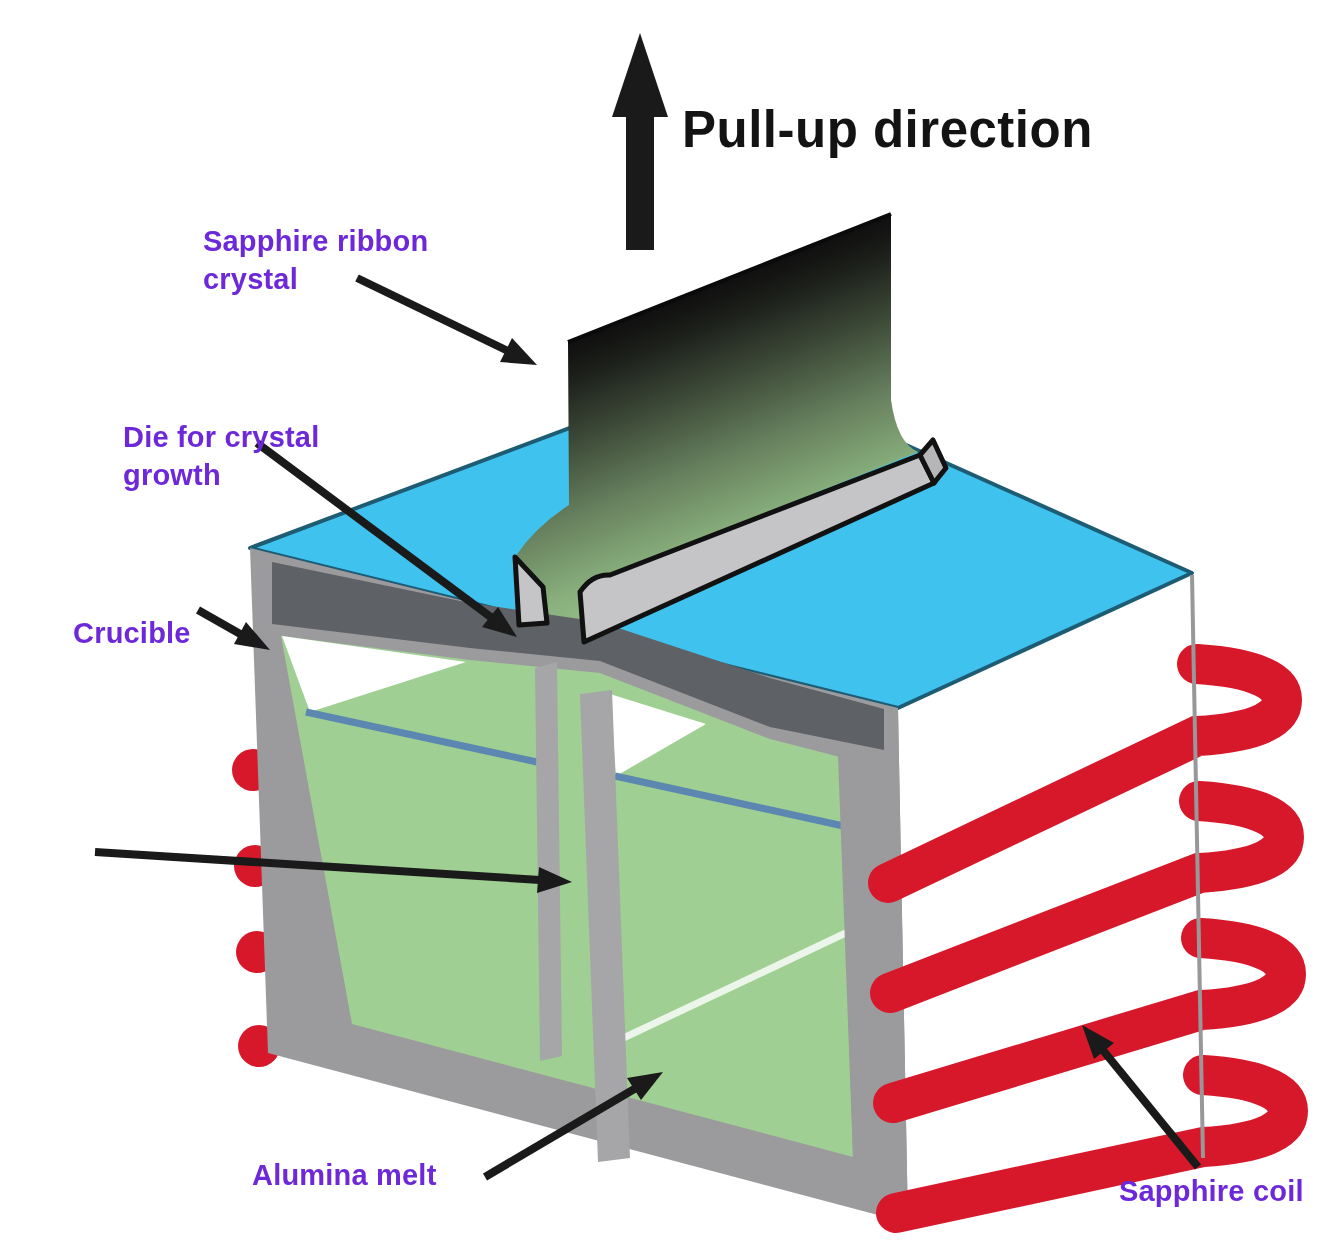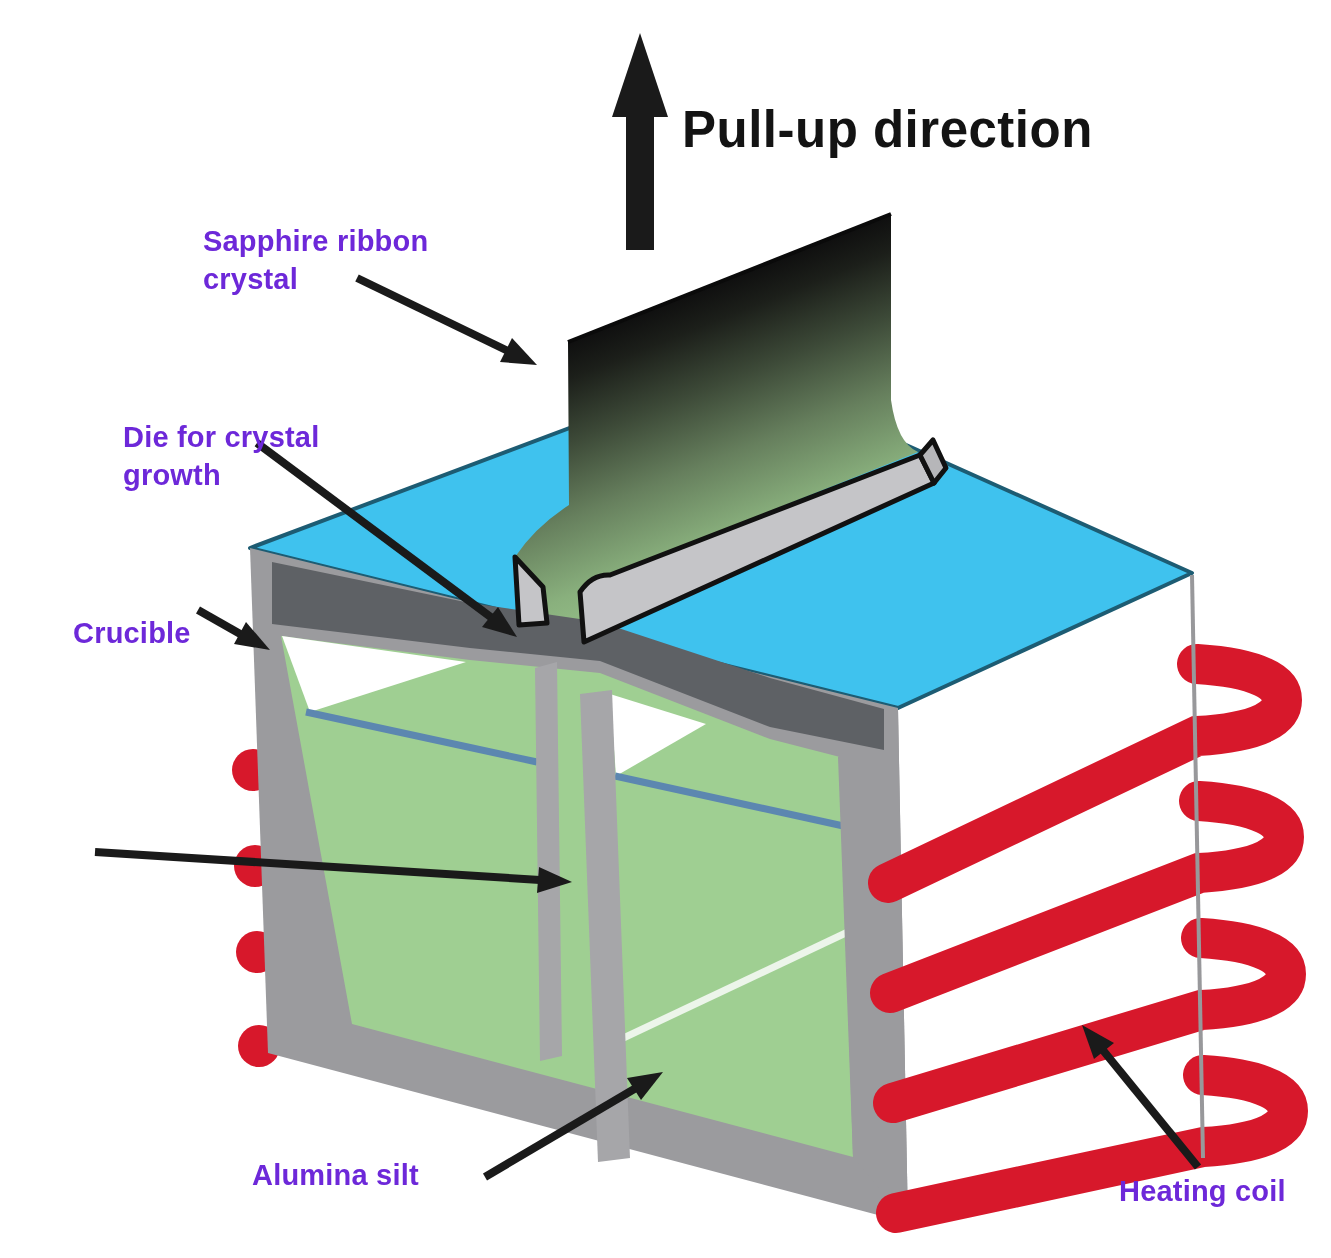--- a/index.html
+++ b/index.html
@@ -126,16 +126,16 @@
 
   <div class="lbl" style="left:203px;top:222px;">Sapphire ribbon
 crystal</div>
 
   <div class="lbl" style="left:123px;top:376px;margin-top:42px;">Die for crystal
 growth</div>
 
   <div class="lbl" style="left:73px;top:614px;">Crucible</div>
 
 
-  <div class="lbl" style="left:252px;top:1156px;">Alumina silt</div>
+  <div class="lbl" style="left:252px;top:1156px;">Alumina melt</div>
 
-  <div class="lbl" style="left:1119px;top:1172px;">Heating coil</div>
+  <div class="lbl" style="left:1119px;top:1172px;">Sapphire coil</div>
 </div>
 
 </body></html>

